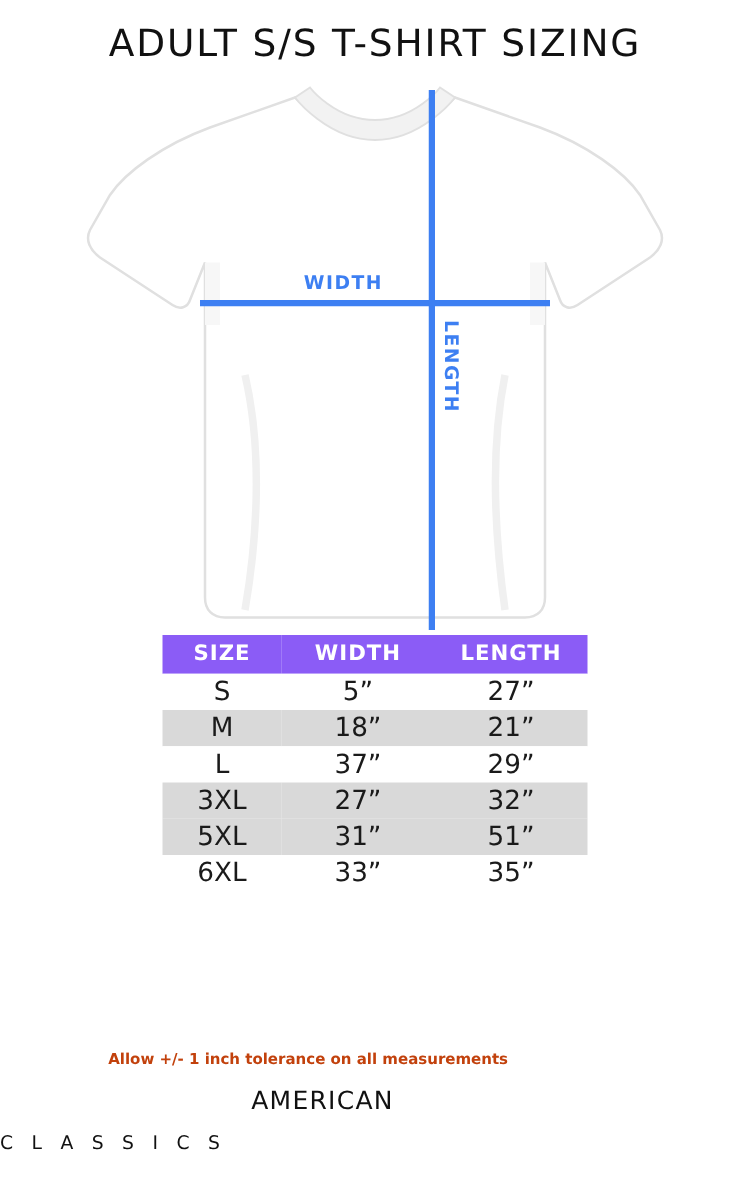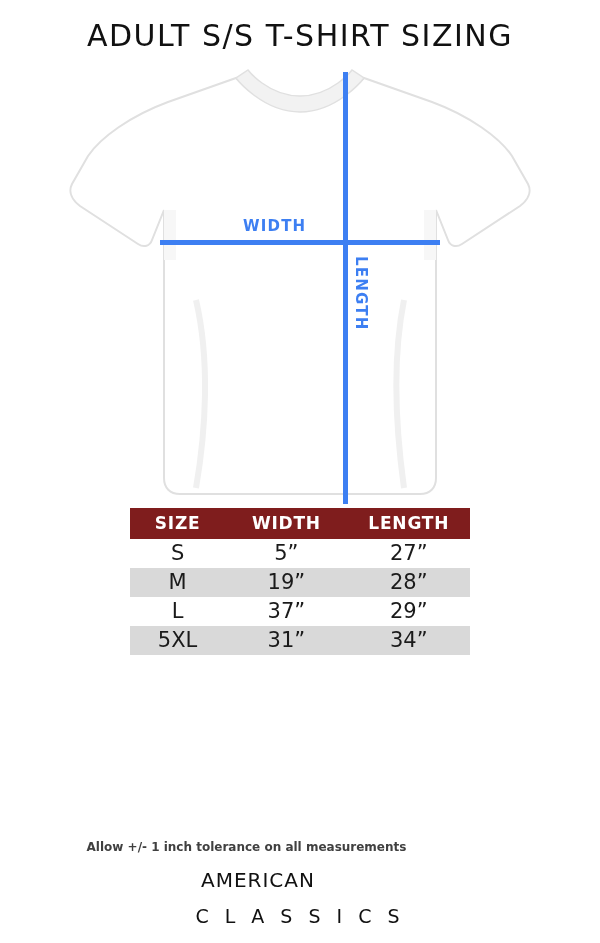--- a/index.html
+++ b/index.html
@@ -95,21 +95,21 @@
   
   .size-table {
     position: absolute;
     left: 130px;
     top: 508px;
     width: 340px;
     border-collapse: collapse;
     font-family: "DejaVu Sans", sans-serif;
   }
   .size-table th {
-    background: #7f1d1d;
+    background: #8b5cf6;
     color: #ffffff;
     font-size: 17px;
     font-weight: bold;
     letter-spacing: 0.8px;
     padding: 5px 0 6px 0;
     text-align: center;
   }
   .size-table th.col-size { width: 28%; }
   .size-table th.col-width { width: 36%; }
   .size-table th.col-length { width: 36%; }
@@ -125,43 +125,43 @@
 
   
   .tolerance {
     position: absolute;
     top: 840px;
     left: 0;
     width: 493px;
     text-align: center;
     font-size: 12px;
     font-weight: bold;
-    color: #404040;
+    color: #c2410c;
     font-family: "DejaVu Sans", sans-serif;
   }
 
   
   .brand-main {
     position: absolute;
     top: 868px;
     left: 0;
     width: 516px;
     text-align: center;
     font-size: 20px;
     letter-spacing: 1px;
     color: #111111;
     font-family: "DejaVu Sans", sans-serif;
   }
   .brand-sub {
     position: absolute;
     top: 905px;
     left: 0;
     width: 600px;
-    text-align: center;
-    font-size: 19px;
+    text-align: left;
+    font-size: 15px;
     letter-spacing: 5px;
     color: #111111;
     font-family: "DejaVu Sans", sans-serif;
   }
 </style>
 </head>
 <body>
 
 <div class="page">
 
@@ -218,32 +218,42 @@
       </tr>
     </thead>
     <tbody>
       <tr class="row-odd">
         <td>S</td>
         <td>5”</td>
         <td>27”</td>
       </tr>
       <tr class="row-even">
         <td>M</td>
-        <td>19”</td>
-        <td>28”</td>
+        <td>18”</td>
+        <td>21”</td>
       </tr>
       <tr class="row-odd">
         <td>L</td>
         <td>37”</td>
         <td>29”</td>
       </tr>
       <tr class="row-even">
+        <td>3XL</td>
+        <td>27”</td>
+        <td>32”</td>
+      </tr>
+      <tr class="row-even">
         <td>5XL</td>
         <td>31”</td>
-        <td>34”</td>
+        <td>51”</td>
+      </tr>
+      <tr class="row-odd">
+        <td>6XL</td>
+        <td>33”</td>
+        <td>35”</td>
       </tr>
     </tbody>
   </table>
 
   <div class="tolerance">Allow +/- 1 inch tolerance on all measurements</div>
 
   <div class="brand-main">AMERICAN</div>
   <div class="brand-sub">C L A S S I C S</div>
 
 </div>

